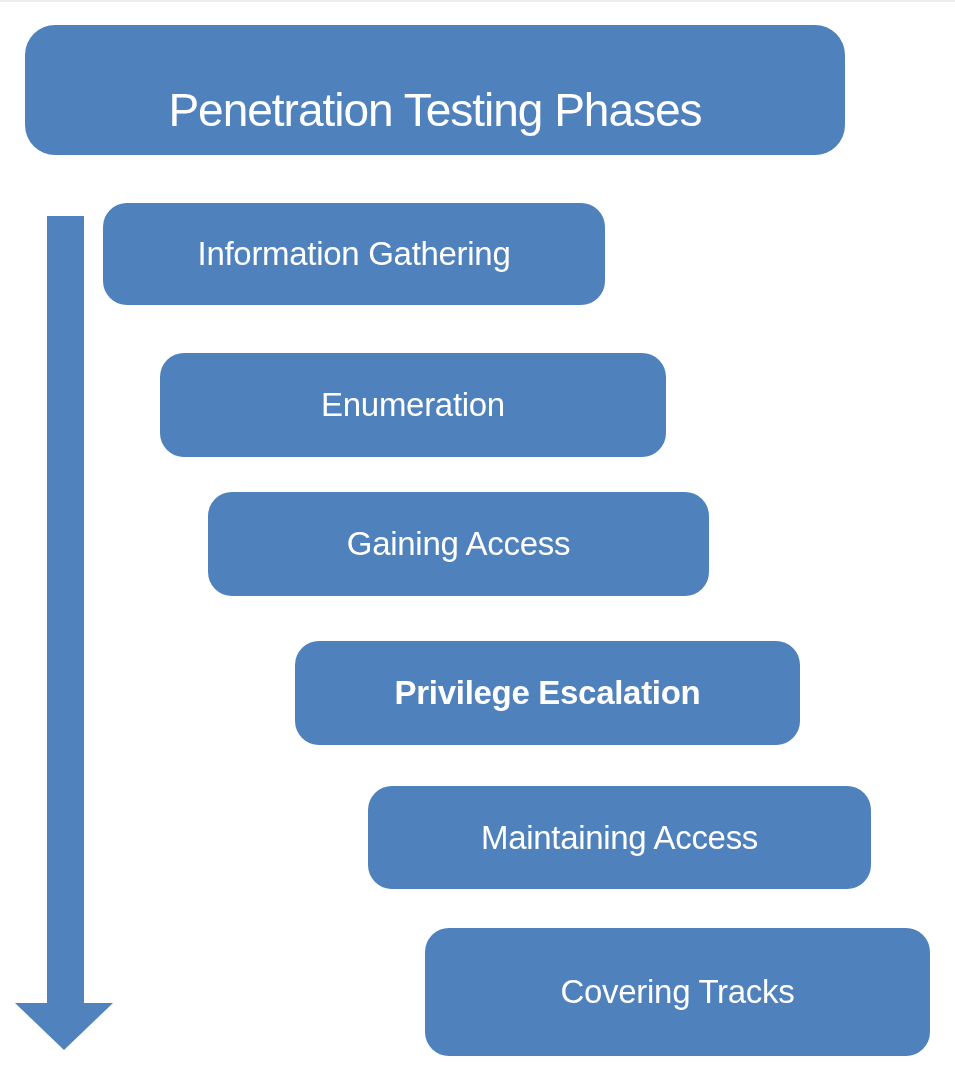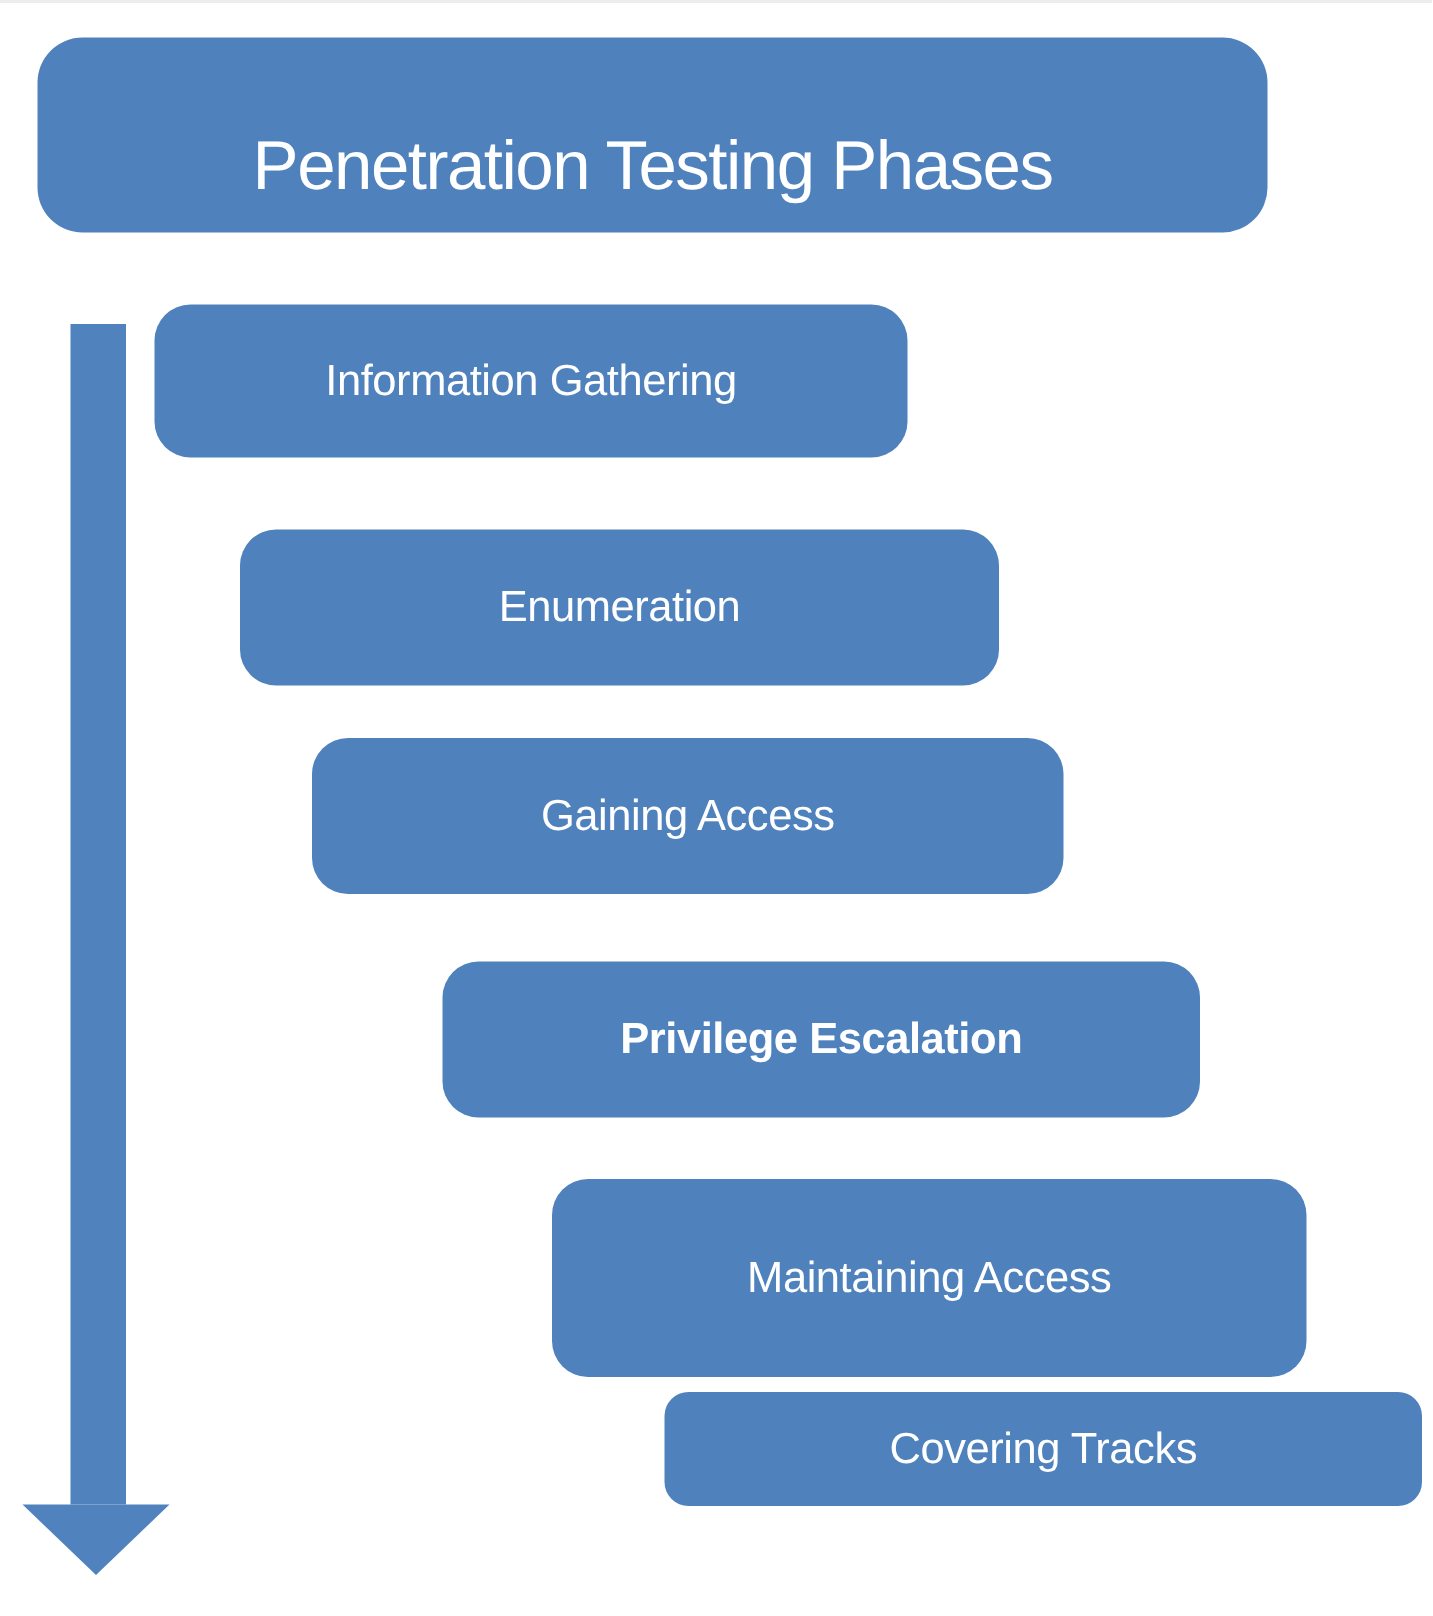--- a/index.html
+++ b/index.html
@@ -41,30 +41,30 @@
   .phase-box {
     position: absolute;
     background: var(--box-fill, #4f81bd);
     border-radius: 24px;
     display: flex;
     align-items: center;
     justify-content: center;
   }
   .phase-box span {
     color: var(--text, #ffffff);
-    font-size: 29px;
+    font-size: 33px;
     letter-spacing: -0.3px;
     white-space: nowrap;
   }
   .phase-0 { left: 103px; top: 203px; width: 502px; height: 102px; }
   .phase-1 { left: 160px; top: 353px; width: 506px; height: 104px; }
   .phase-2 { left: 208px; top: 492px; width: 501px; height: 104px; }
   .phase-3 { left: 295px; top: 641px; width: 505px; height: 104px; font-weight: bold; }
-  .phase-4 { left: 368px; top: 786px; width: 503px; height: 132px; }
-  .phase-5 { left: 443px; top: 928px; width: 505px; height: 76px; border-radius: 16px; }
+  .phase-4 { left: 368px; top: 786px; width: 503px; height: 103px; }
+  .phase-5 { left: 425px; top: 928px; width: 505px; height: 128px; }
 
   .flow-arrow {
     position: absolute;
     left: 0; top: 0;
   }
   .arrow-shaft {
     position: absolute;
     left: 47px; top: 216px;
     width: 37px; height: 787px;
     background: var(--arrow-fill, #5082be);

